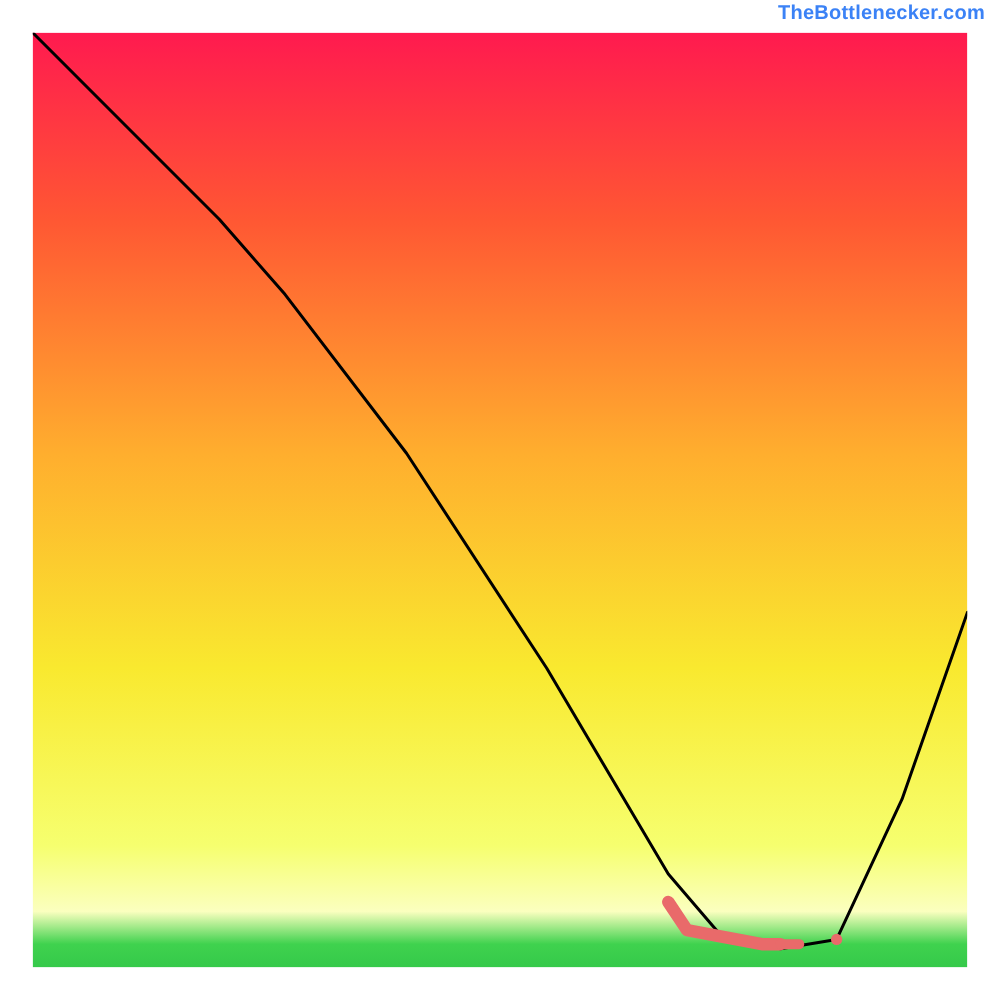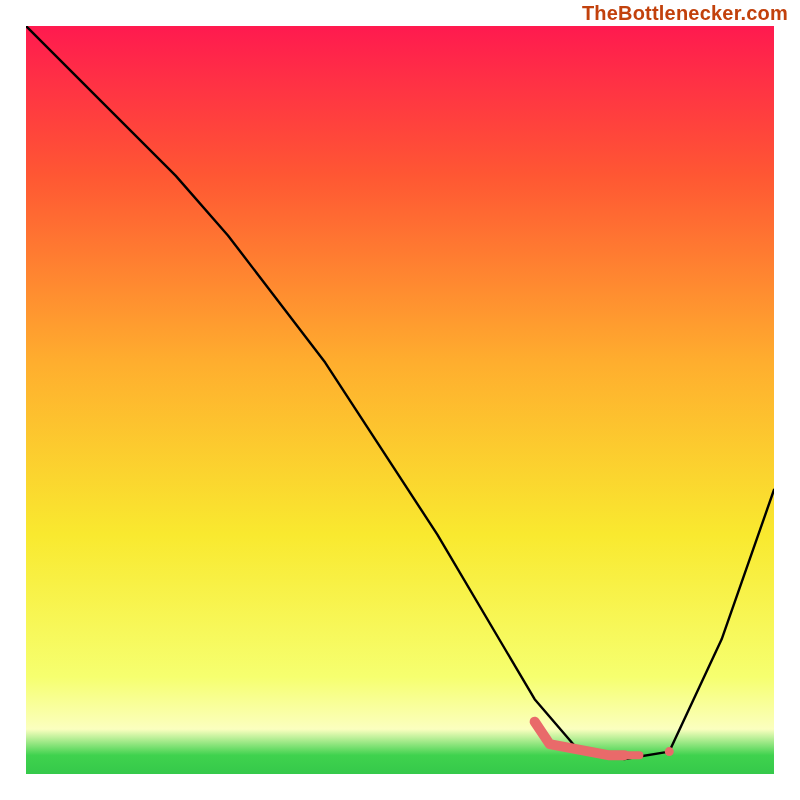--- a/index.html
+++ b/index.html
@@ -13,23 +13,23 @@
   .container {
     position: relative;
     width: 800px;
     height: 800px;
   }
   .watermark {
     position: absolute;
     top: 2px;
     right: 12px;
     font-family: Arial, Helvetica, sans-serif;
-    font-size: 20px;
+    font-size: 16px;
     font-weight: bold;
-    color: #c2410c;
+    color: #3b82f6;
     letter-spacing: 0.2px;
     z-index: 5;
   }
   .plot-area {
     position: absolute;
     left: 26px;
     top: 26px;
     width: 748px;
     height: 748px;
     overflow: hidden;

